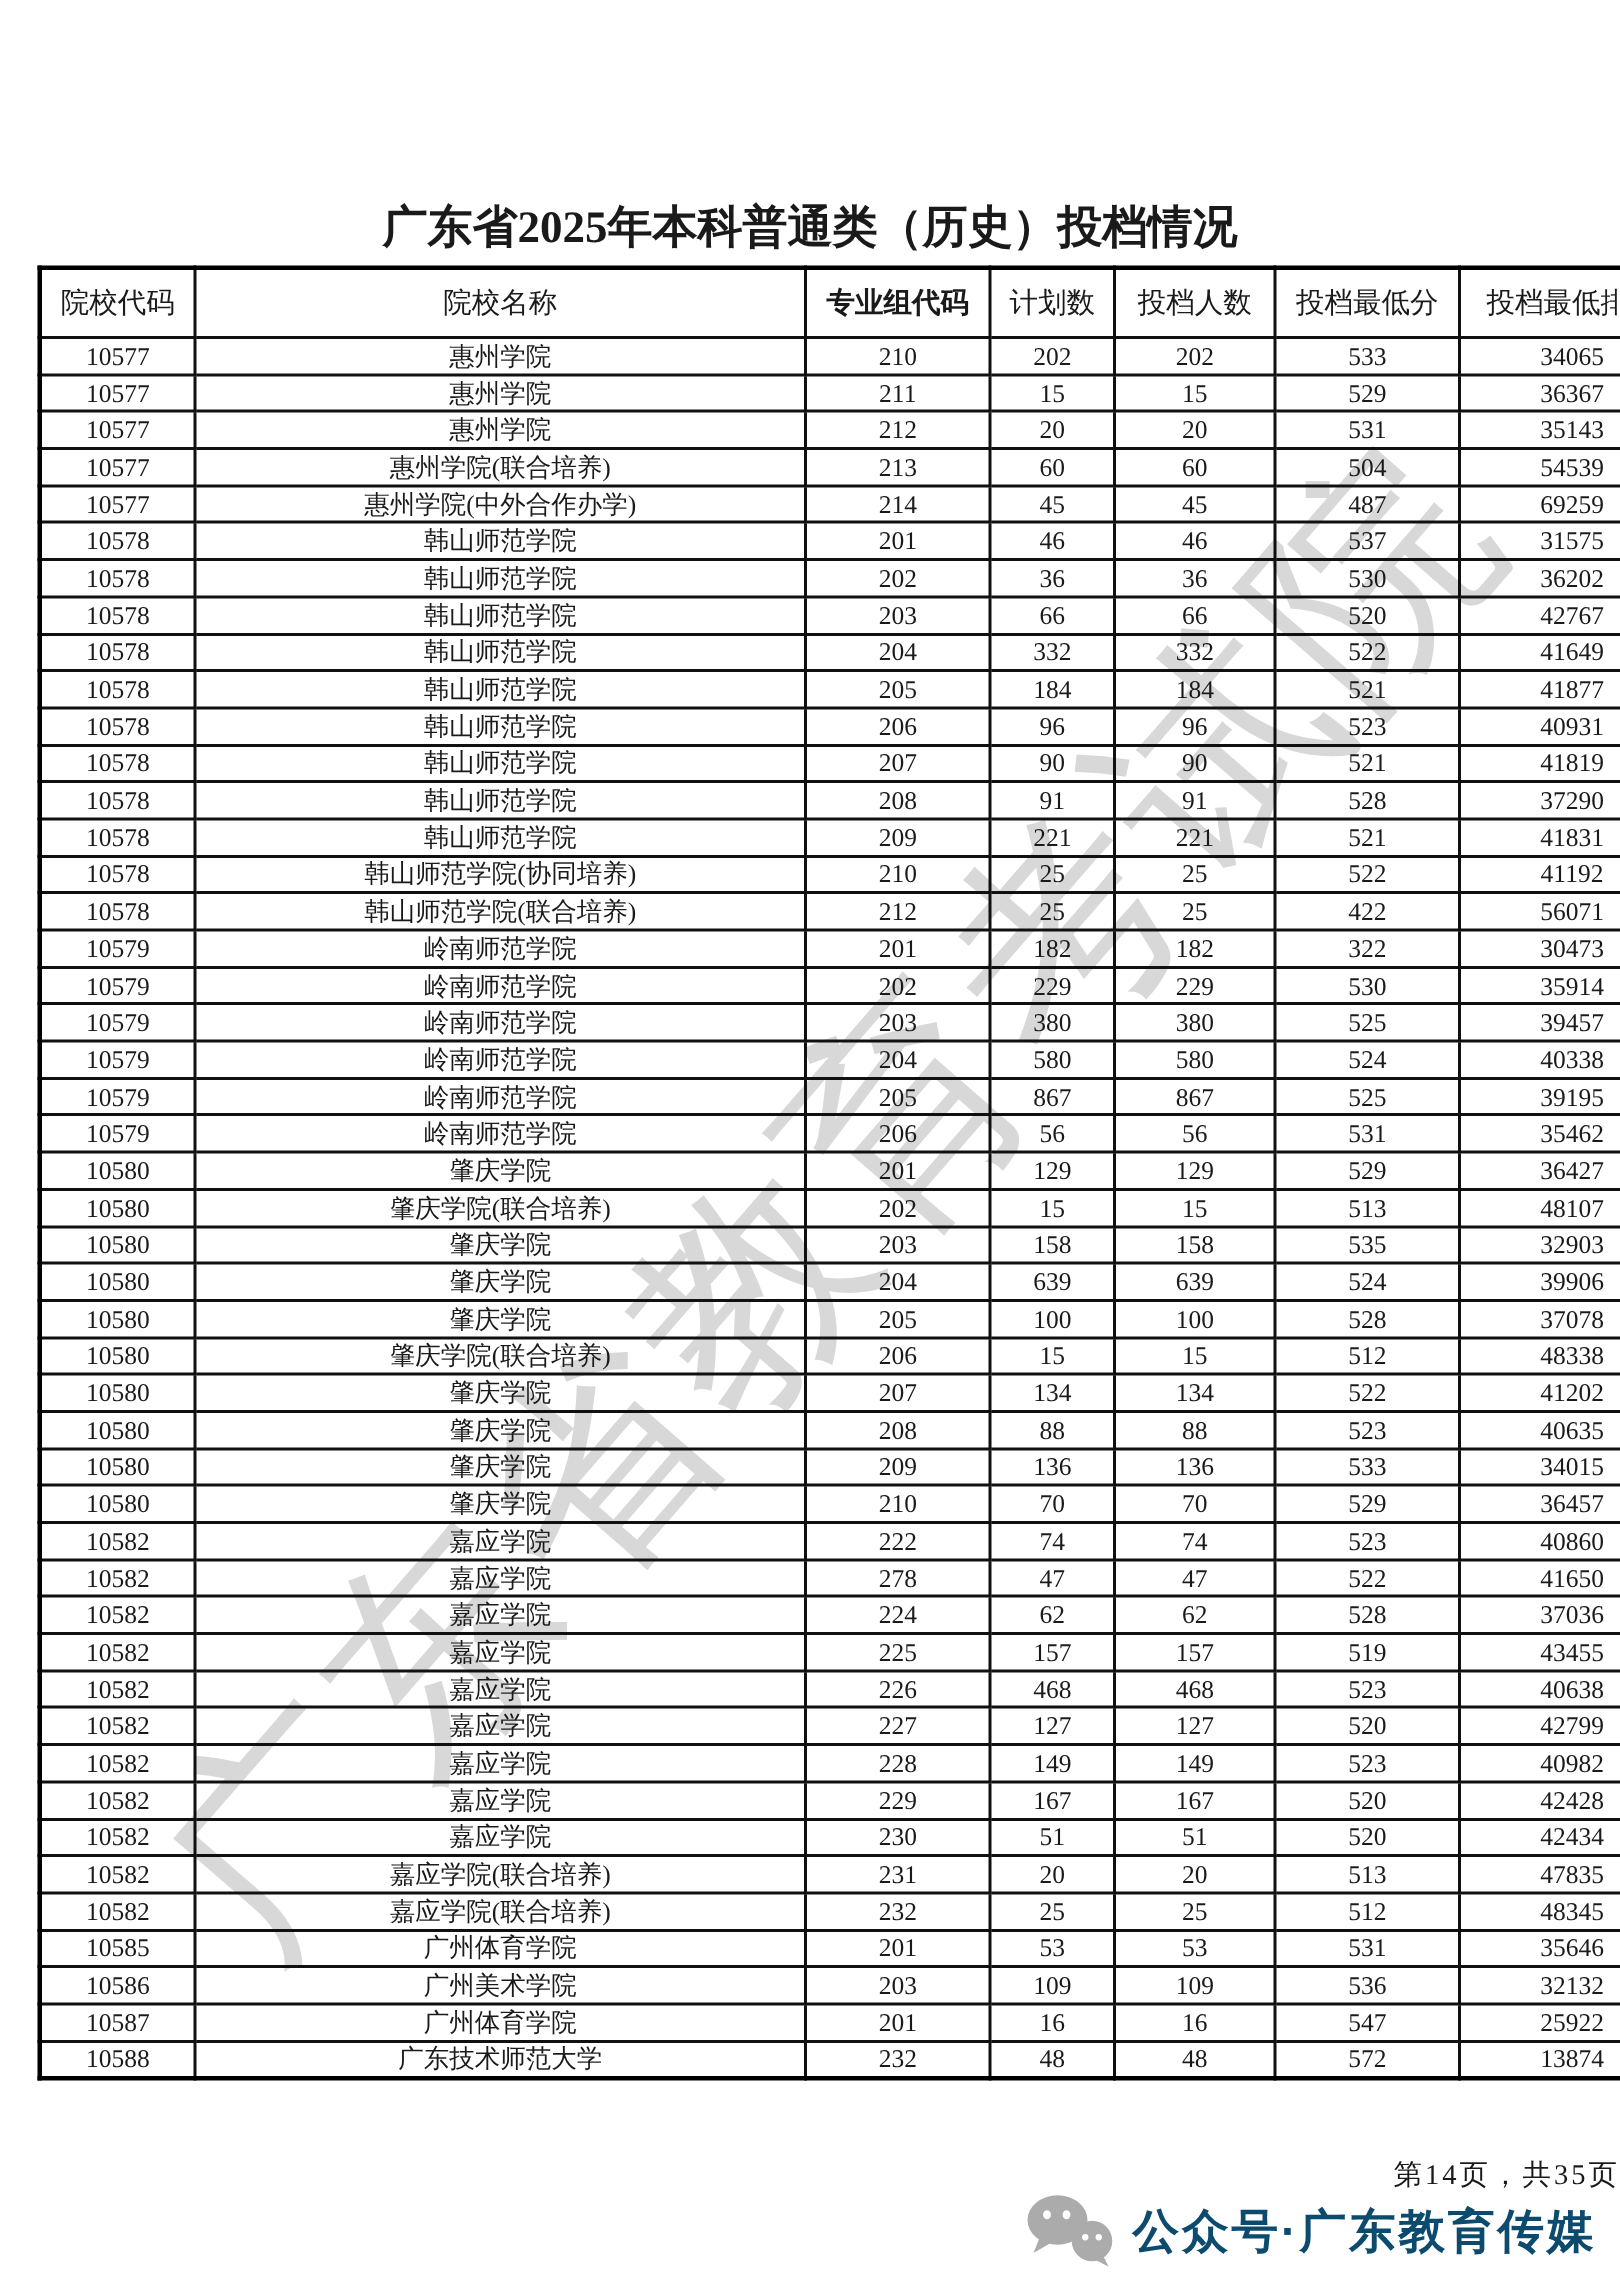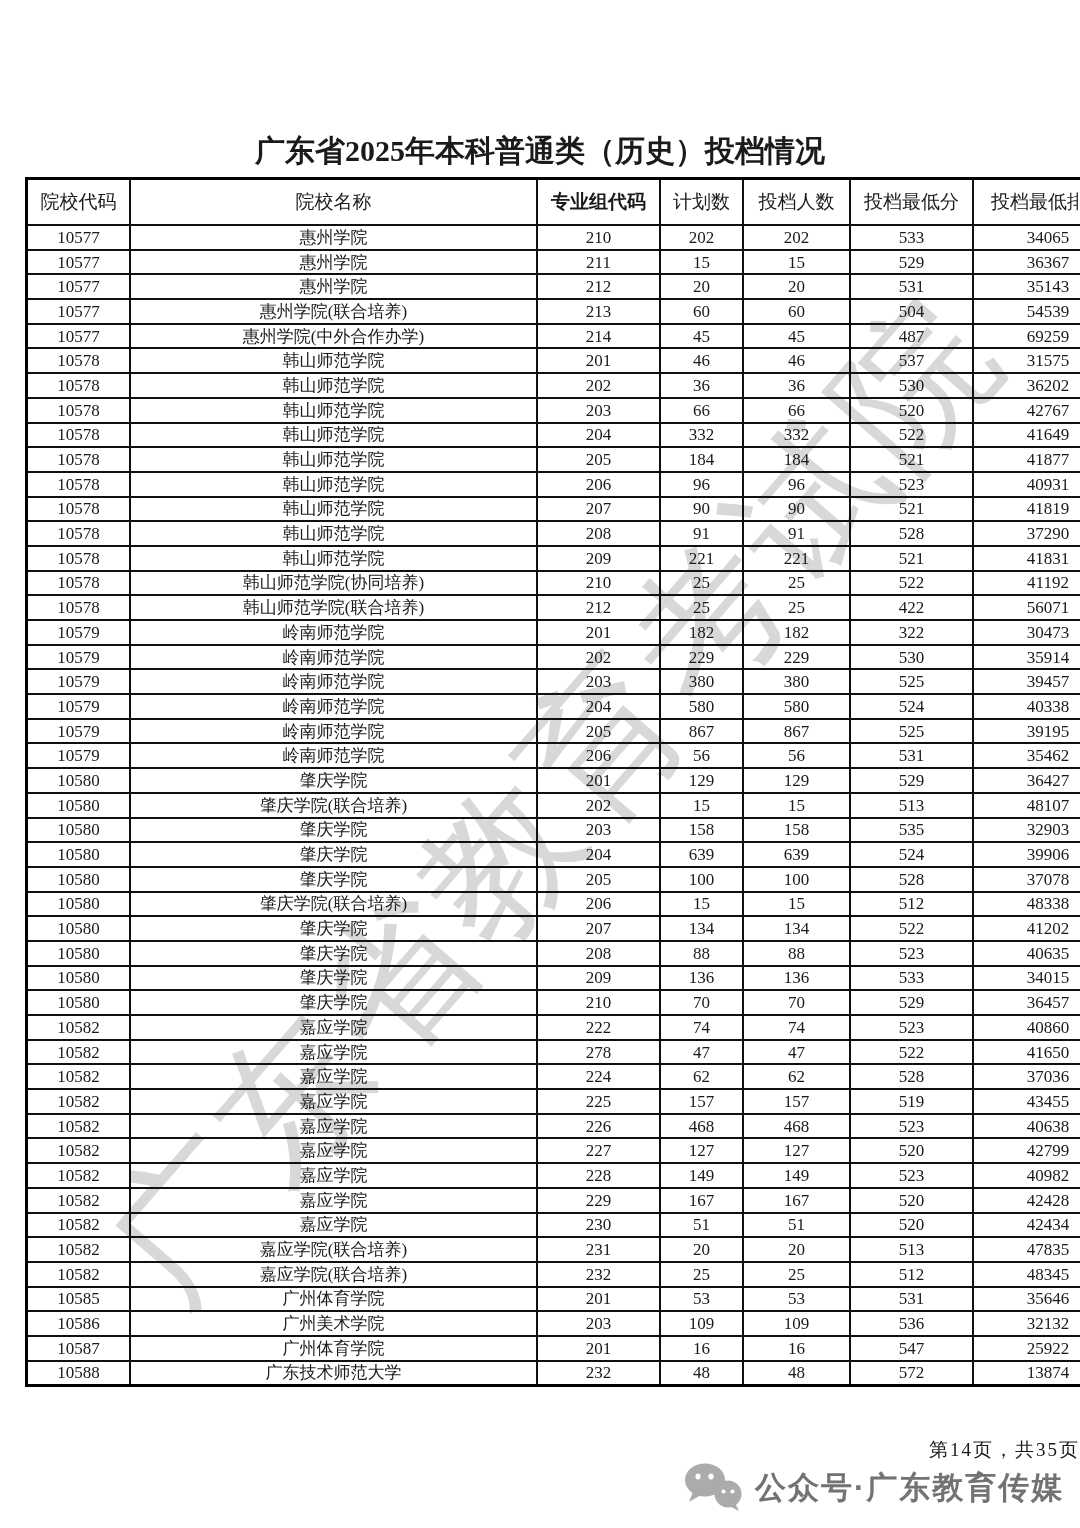--- a/index.html
+++ b/index.html
@@ -82,21 +82,21 @@
     align-items:center;
     gap:10px;
     color:#ababab;
     z-index:3;
   }
   .wechat-text{
     font-family:"Liberation Sans","DejaVu Sans",sans-serif;
     font-size:31px;
     letter-spacing:2px;
     font-weight:bold;
-    color:#737373;
+    color:#0c4a6e;
   }
   .wechat-icon{display:block;}
 </style>
 </head>
 <body>
 
 <div class="page">
 
   <div class="watermark">广东省教育考试院</div>
 

